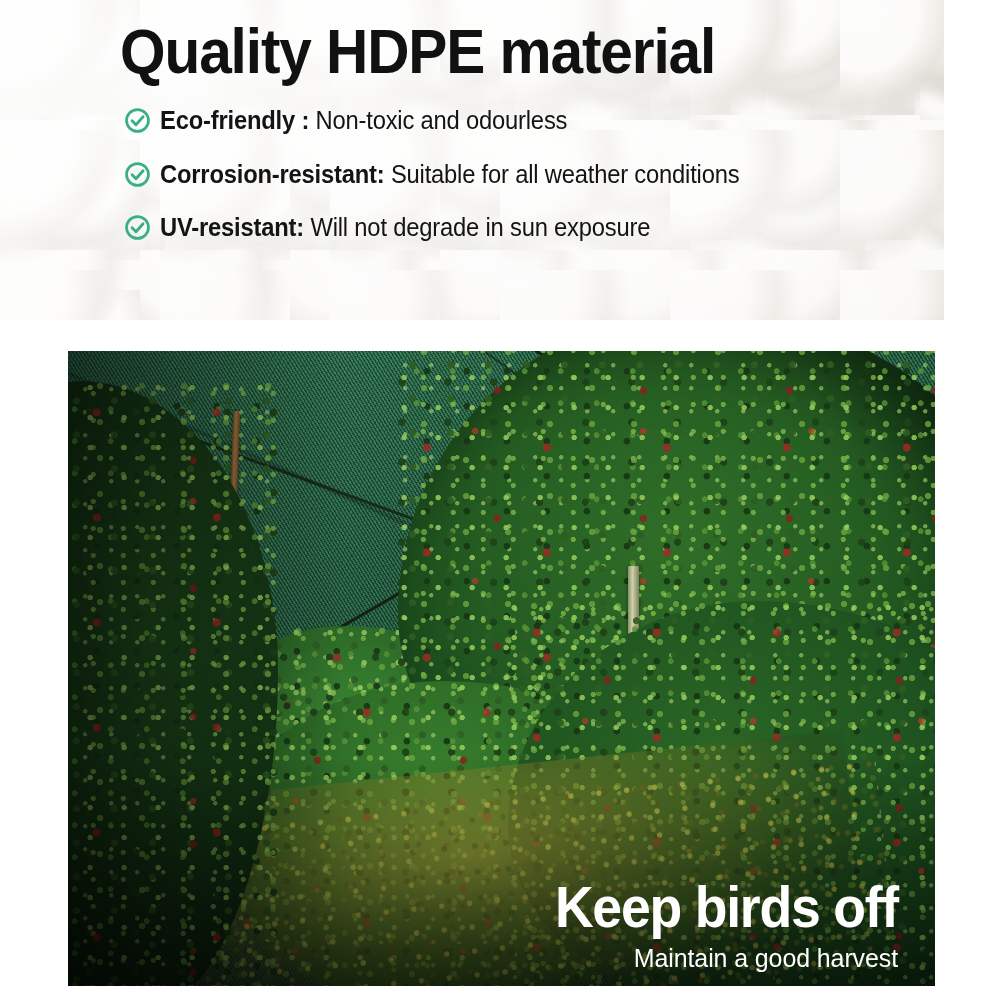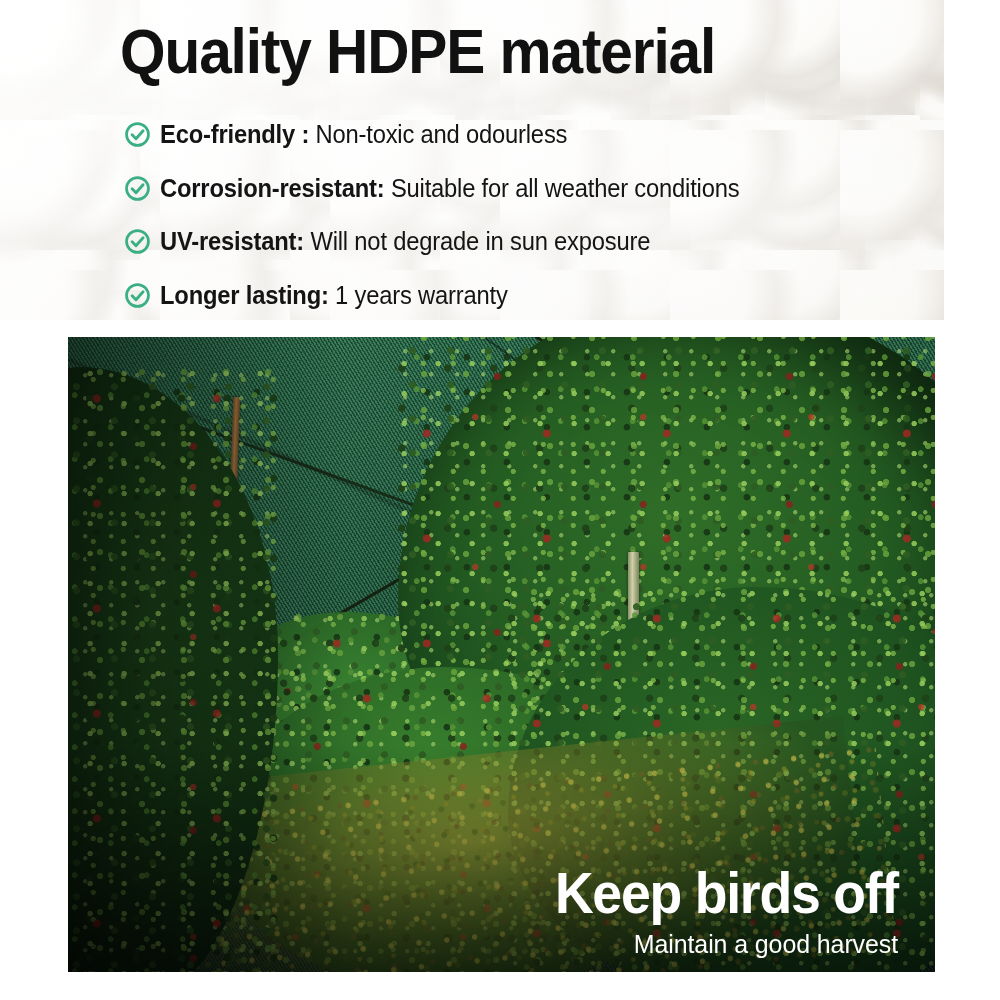--- a/index.html
+++ b/index.html
@@ -100,21 +100,21 @@
     color: #111111;
     line-height: 1.05;
     white-space: nowrap;
     transform: scaleX(0.93);
     transform-origin: left center;
   }
 
   .feature-list {
     position: absolute;
     left: 124px;
-    top: 108px;
+    top: 94px;
     margin: 0;
     padding: 0;
     list-style: none;
   }
   .feature-item {
     display: flex;
     align-items: center;
     height: 53.5px;
     white-space: nowrap;
   }
@@ -134,21 +134,21 @@
     transform-origin: left center;
   }
   .feature-text .lead {
     font-weight: bold;
   }
 
   
   .photo-panel {
     position: absolute;
     left: 68px;
-    top: 337px;
+    top: 351px;
     width: 867px;
     height: 635px;
     overflow: hidden;
     background: #0d2a16;
   }
 
   
   .net-backdrop {
     position: absolute;
     left: 0; top: 0;
@@ -377,27 +377,20 @@
         </li>
 
         <li class="feature-item">
           <svg class="check-icon" viewBox="0 0 32 32">
             <circle cx="16" cy="16" r="13" fill="none" stroke="#3aaf85" stroke-width="3.2"></circle>
             <path d="M9.6 16.4 L14.2 21 L22.6 11.6" fill="none" stroke="#3aaf85" stroke-width="3.4" stroke-linecap="round" stroke-linejoin="round"></path>
           </svg>
           <span class="feature-text"><span class="lead">UV-resistant:</span><span> Will not degrade in sun exposure</span></span>
         </li>
 
-        <li class="feature-item">
-          <svg class="check-icon" viewBox="0 0 32 32">
-            <circle cx="16" cy="16" r="13" fill="none" stroke="#3aaf85" stroke-width="3.2"></circle>
-            <path d="M9.6 16.4 L14.2 21 L22.6 11.6" fill="none" stroke="#3aaf85" stroke-width="3.4" stroke-linecap="round" stroke-linejoin="round"></path>
-          </svg>
-          <span class="feature-text"><span class="lead">Longer lasting:</span><span> 1 years warranty</span></span>
-        </li>
 
       </ul>
     </div>
   </section>
 
   <section class="photo-panel">
 
     <div class="net-backdrop"></div>
     <div class="net-weave"></div>
     <div class="net-seam"></div>

